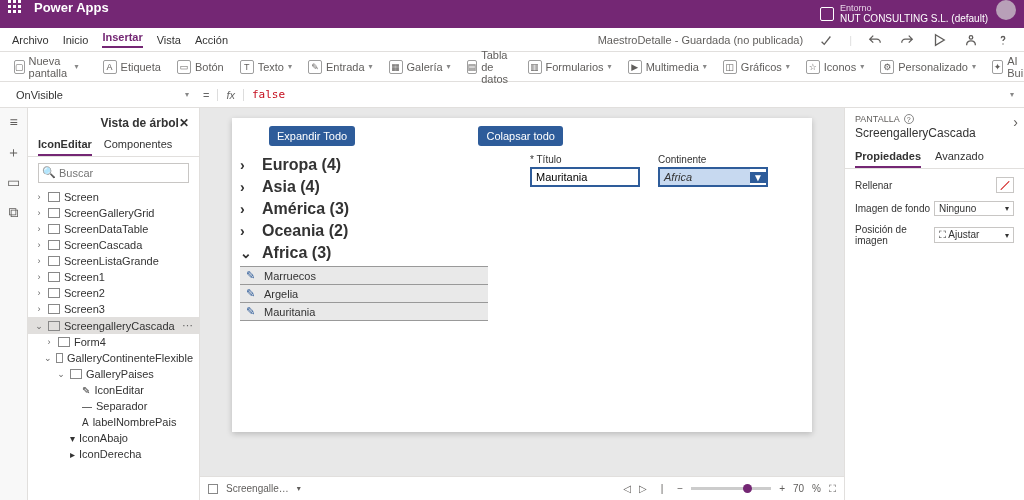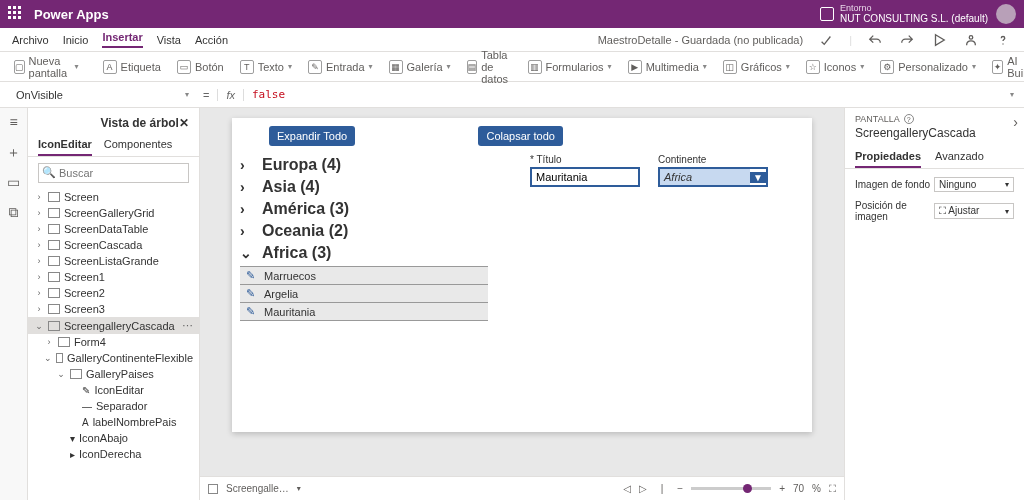--- a/index.html
+++ b/index.html
@@ -1,19 +1,19 @@
 <!DOCTYPE html>
 <html><head>
 <meta charset="utf-8">
 <style>
 * { box-sizing: border-box; margin: 0; padding: 0; font-family: "Segoe UI", Arial, sans-serif; }
 body { background: #f2f2f2; width: 1024px; height: 500px; overflow: hidden; font-size: 12px; color: #333; }
 
 
-.topbar { background: #742774; color: #fff; height: 28px; display: flex; align-items: center; padding: 0 8px; }
+.topbar { background: #742774; color: #fff; height: 28px; display: flex; padding: 0 8px; }
 .topbar .waffle { width: 16px; height: 16px; display: grid; grid-template-columns: repeat(3,3px); grid-template-rows: repeat(3,3px); gap: 2px; margin-right: 10px; cursor: pointer;}
 .topbar .waffle span { background: #fff; width: 3px; height: 3px; }
 .topbar .title { font-weight: 600; font-size: 13px; }
 .topbar .spacer { flex: 1; }
 .env { display: flex; align-items: center; gap: 6px; font-size: 10px; margin-right: 8px; }
 .env .envicon { width:14px;height:14px;border:1px solid #fff;border-radius:2px;}
 .env .txt { display: flex; flex-direction: column; line-height: 1.1; }
 .env .txt .t1 { font-size: 9px; color: #e8d6e8;}
 .env .txt .t2 { font-size: 10px;}
 .avatar { width: 20px; height: 20px; border-radius: 50%; background: #b8a0b8; }
@@ -439,20 +439,24 @@
         <span>PANTALLA</span>
         <span style="border:1px solid #888;border-radius:50%;width:10px;height:10px;font-size:7px;text-align:center;line-height:9px;">?</span>
       </div>
     <div class="name">ScreengalleryCascada</div>
     <div class="tabs">
       <span class="act">Propiedades</span>
       <span>Avanzado</span>
     </div>
     <div class="props">
       <div class="prow">
+        <span>Rellenar</span>
+        <span class="colorbtn"></span>
+      </div>
+      <div class="prow">
         <span>Imagen de fondo</span>
         <span class="pval">
             <span>Ninguno</span>
             <span style="font-size:8px;">▾</span>
           </span>
       </div>
       <div class="prow">
         <span>Posición de imagen</span>
         <span class="pval">
             <span><span>⛶</span> <span>Ajustar</span></span>

